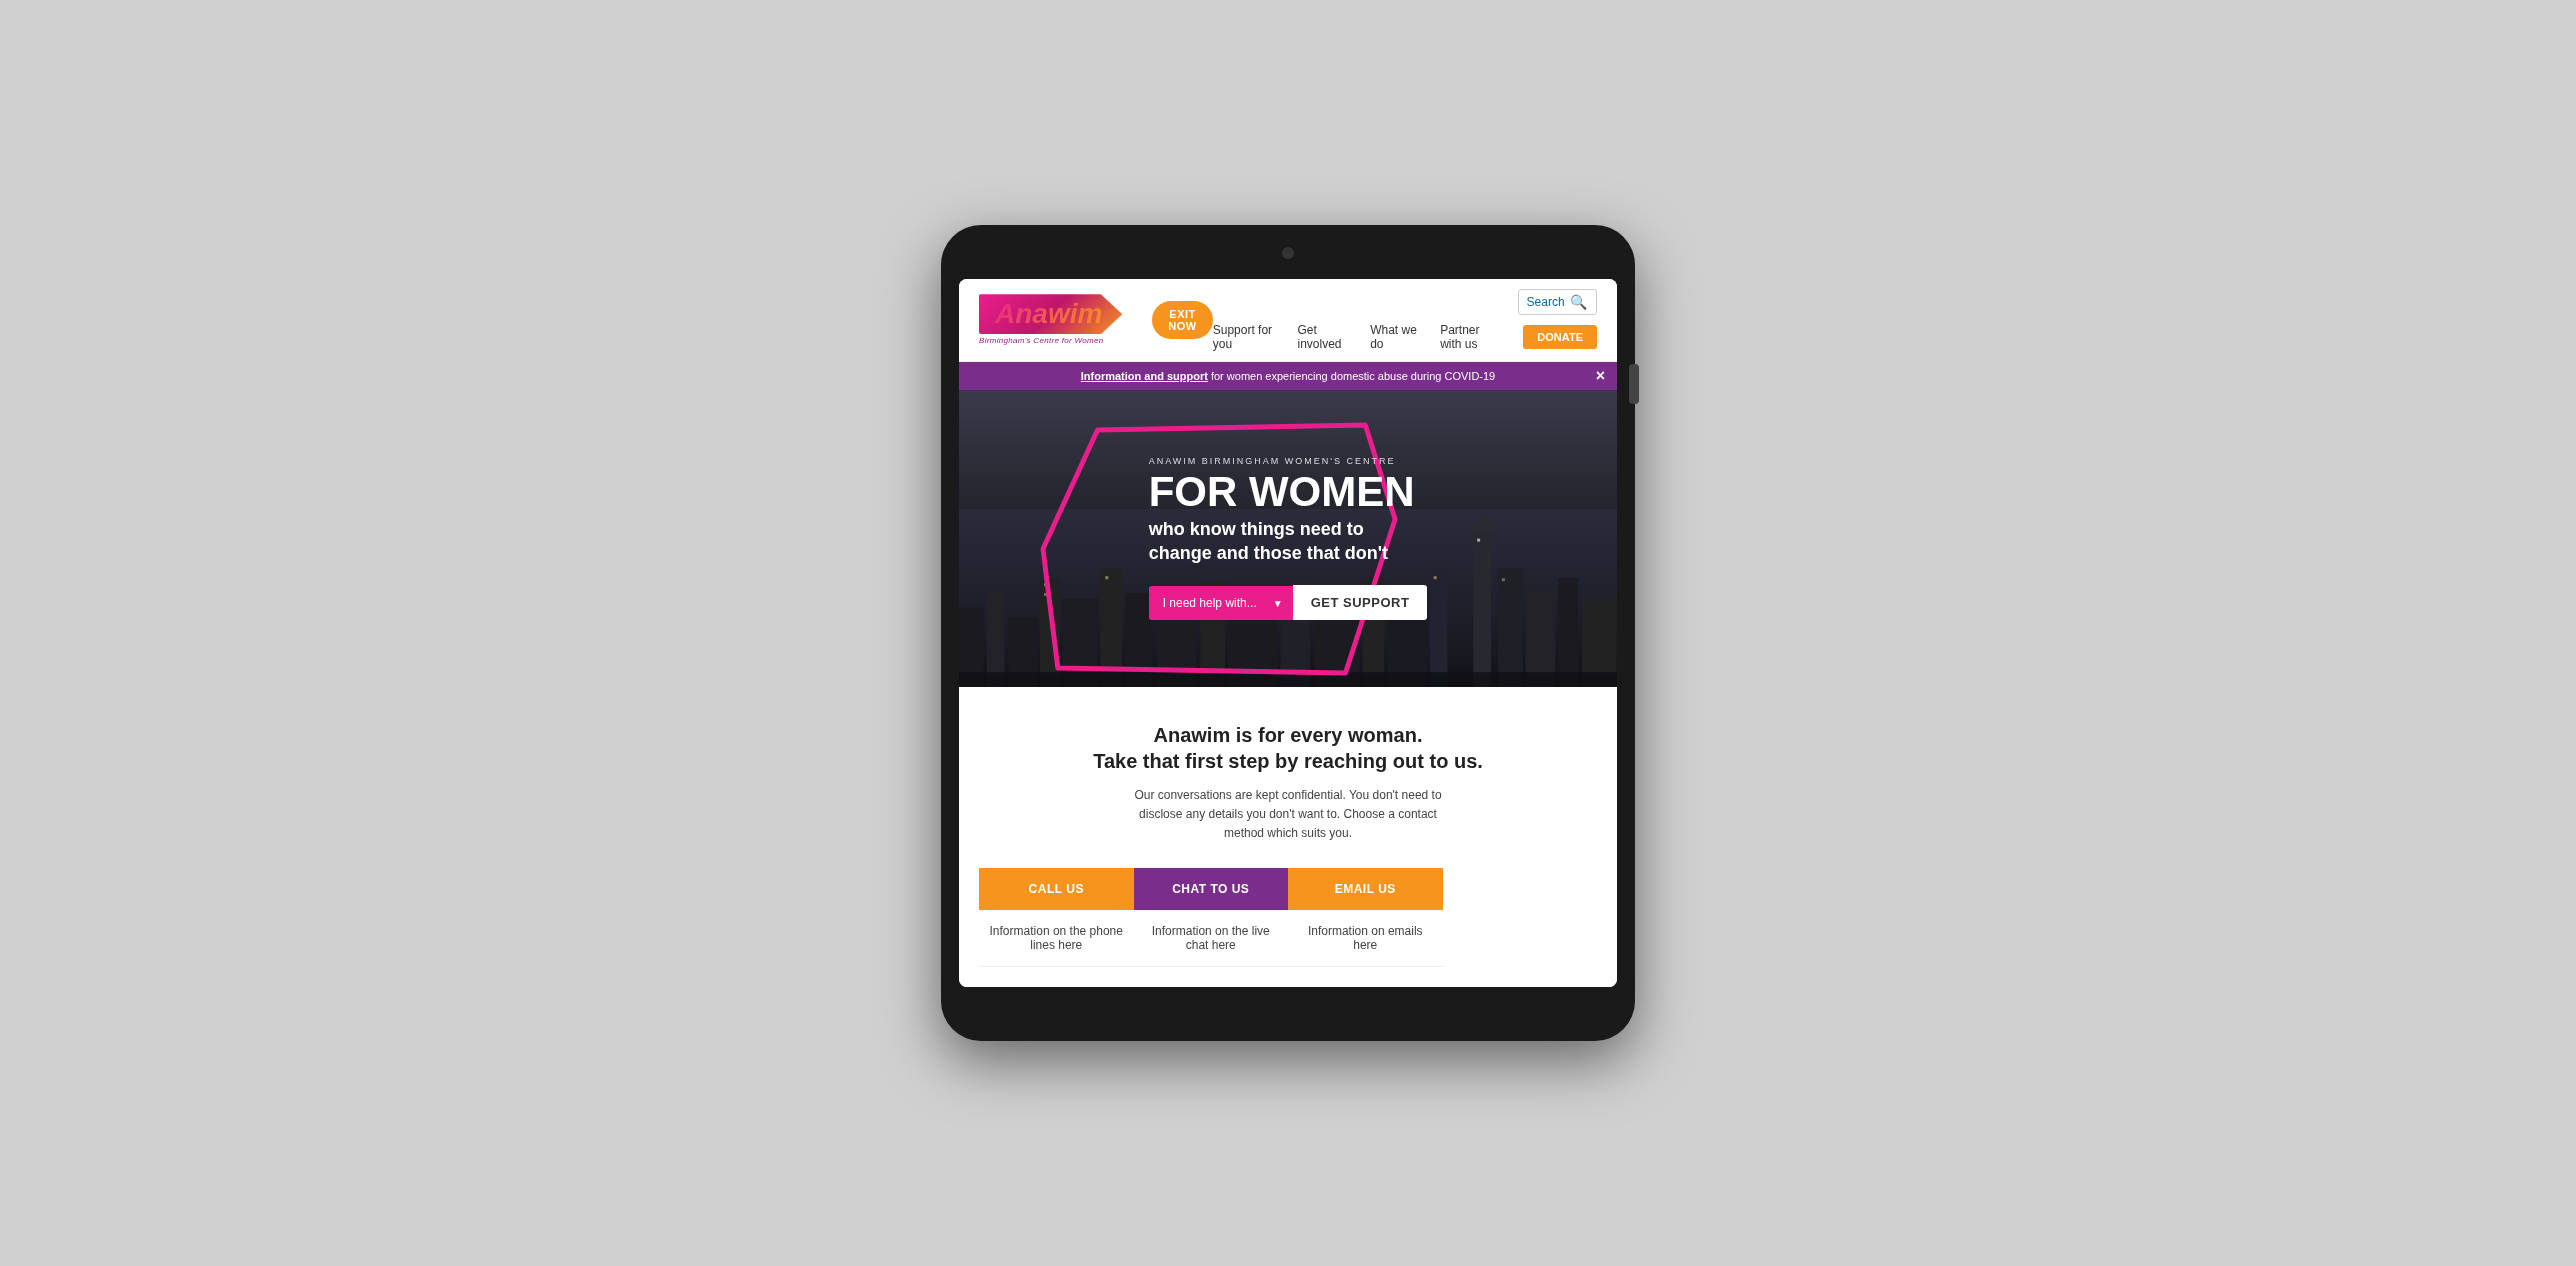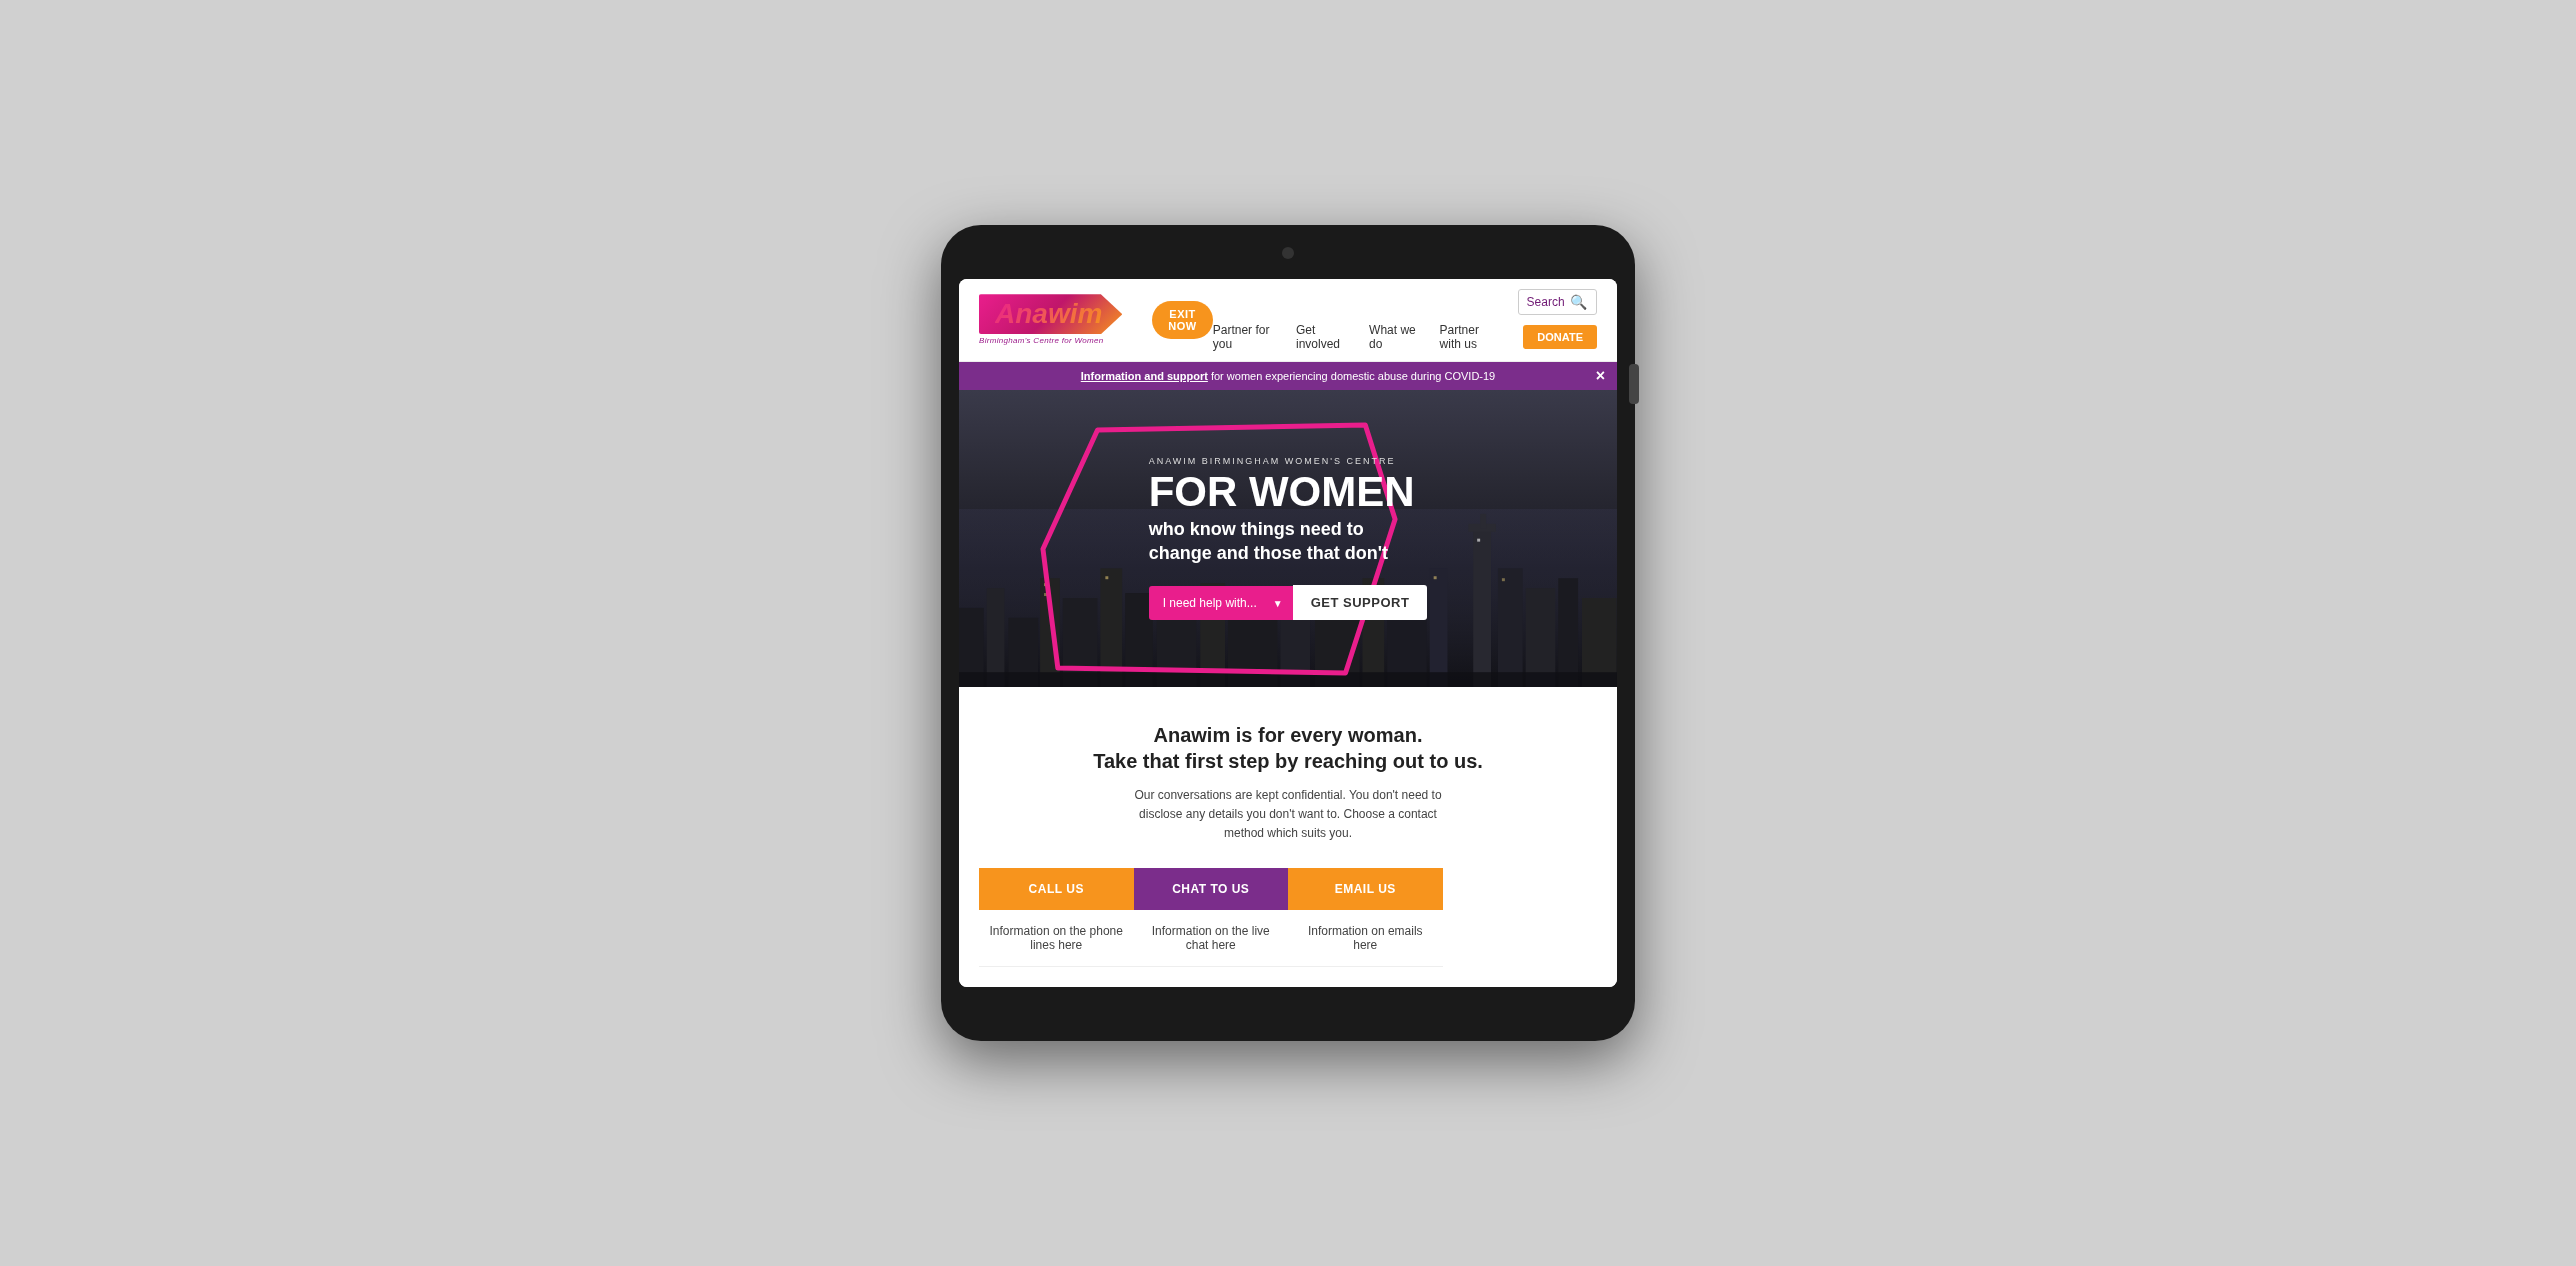--- a/index.html
+++ b/index.html
@@ -380,25 +380,25 @@
       </div>
 
       <div style="flex:1; display:flex; flex-direction:column; align-items:center; gap:6px; margin-left: 30px;">
         <div class="header-top-right">
           <button class="exit-btn">EXIT NOW</button>
         </div>
       </div>
 
       <div style="display:flex; flex-direction:column; align-items:flex-end; gap:8px;">
         <div class="search-bar">
-          <span style="font-size:12px; color:#701a75;">Search</span>
+          <span style="font-size:12px; color:#0369a1;">Search</span>
           <span class="search-icon-svg">🔍</span>
         </div>
         <nav class="nav-menu">
-          <span class="nav-item">Partner for you</span>
+          <span class="nav-item">Support for you</span>
           <span class="nav-item">Get involved</span>
           <span class="nav-item">What we do</span>
           <span class="nav-item">Partner with us</span>
           <button class="donate-btn">DONATE</button>
         </nav>
       </div>
     </div>
 
     <div class="announcement-banner">
       <span>

